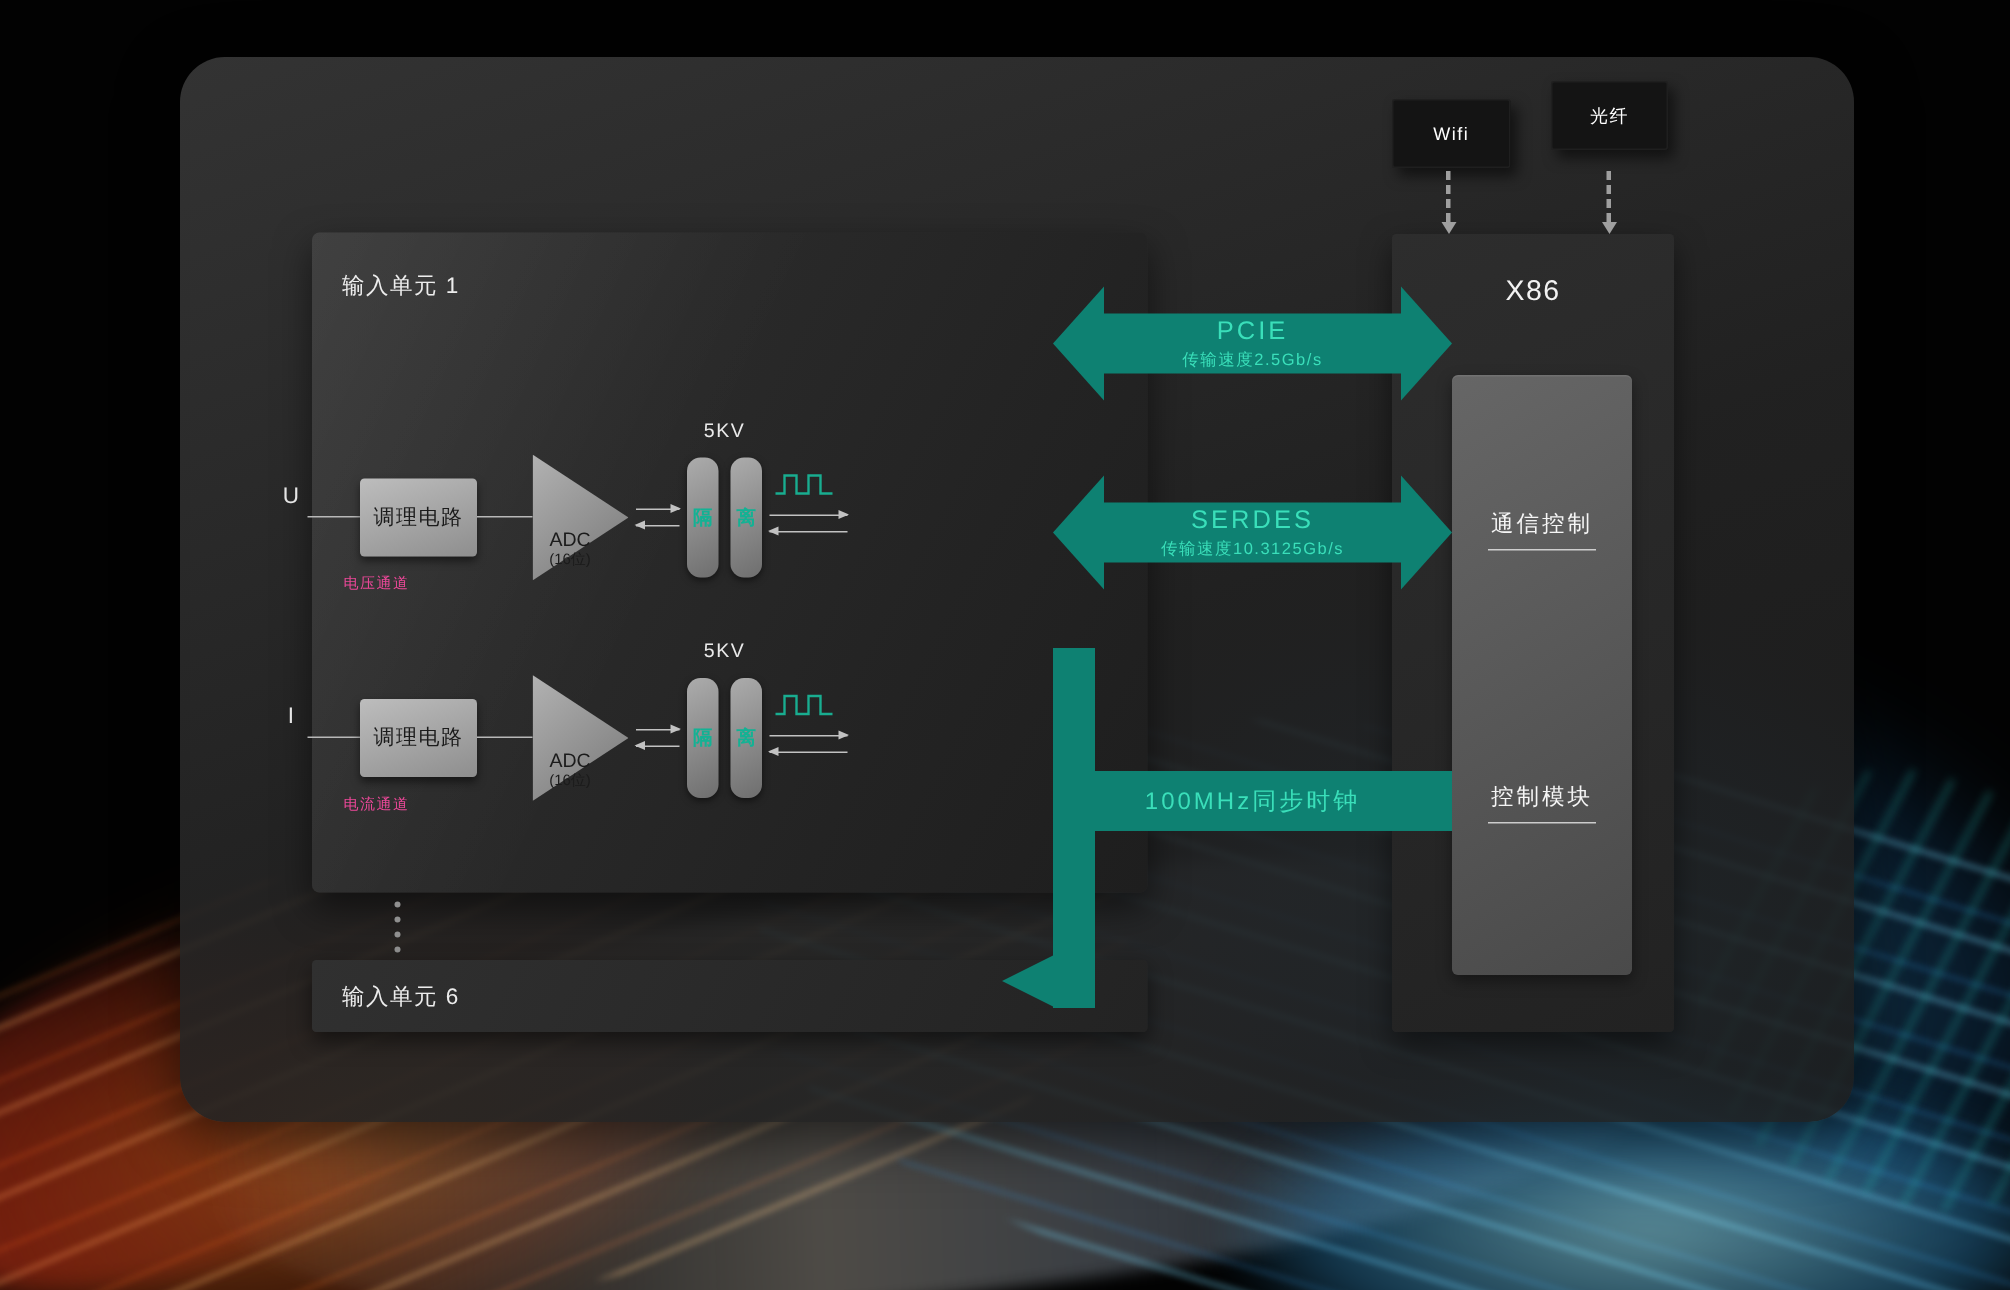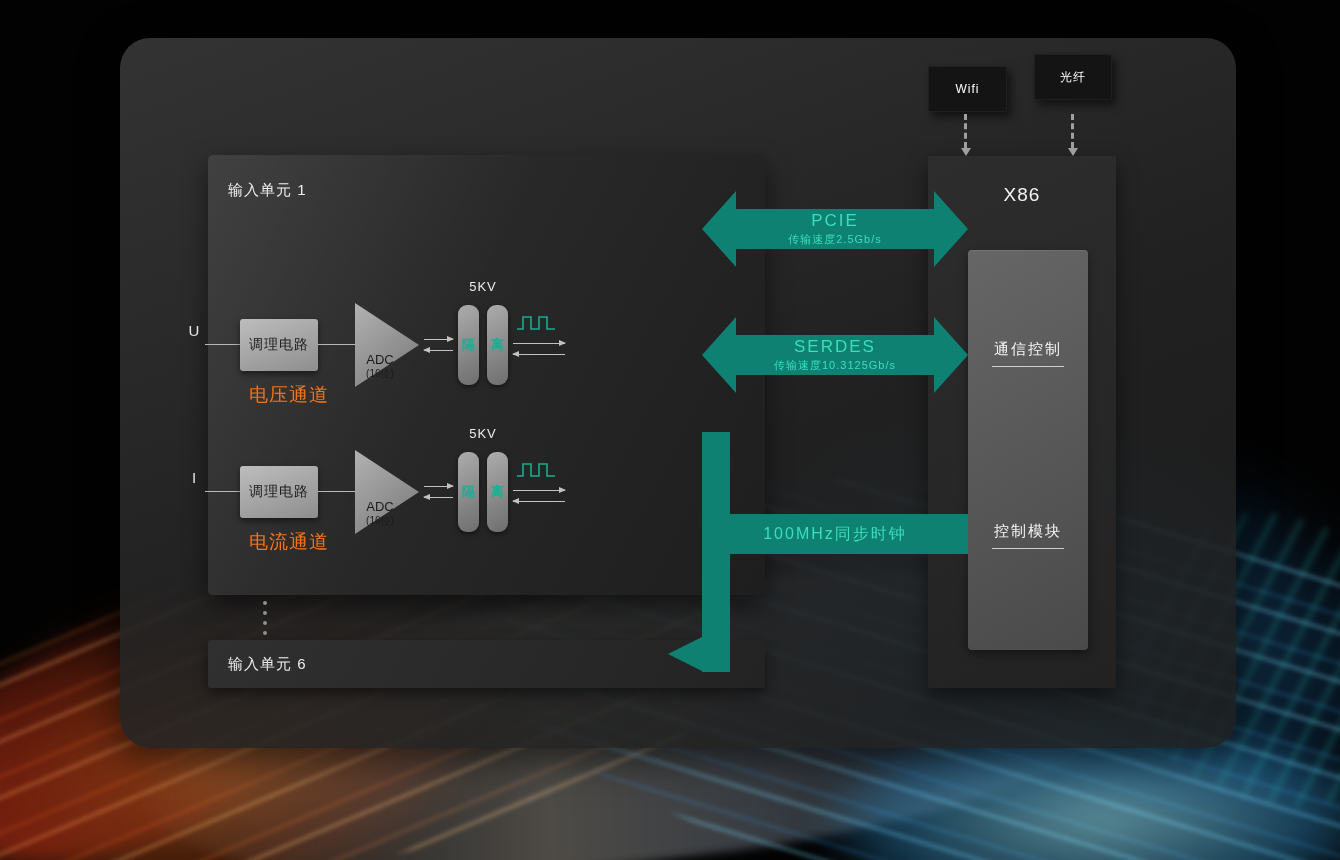--- a/index.html
+++ b/index.html
@@ -94,21 +94,21 @@
   .ar::after{content:"";position:absolute;top:0;width:0;height:0;border-top:3.5px solid transparent;border-bottom:3.5px solid transparent;}
   .ar.right::after{right:0;border-left:7px solid #c2c2c2;}
   .ar.left::after{left:0;border-right:7px solid #c2c2c2;}
   .kv-label{position:absolute;z-index:4;color:#eaeaea;font-size:13px;text-align:center;letter-spacing:1px;}
   .iso{position:absolute;z-index:4;width:50px;height:80px;}
   .iso-bar{position:absolute;top:0;width:21px;height:80px;border-radius:9px;
     background:linear-gradient(150deg,#acacac,#6e6e6e);display:flex;align-items:center;justify-content:center;
     color:#13b294;font-size:13px;font-weight:bold;box-shadow:0 2px 5px rgba(0,0,0,.5);}
   .iso-bar.b1{left:0;} .iso-bar.b2{left:29px;}
   .wave{position:absolute;z-index:4;}
-  .chan-label{position:absolute;z-index:4;color:#f97316;font-size:19px;text-align:right;letter-spacing:1px;}
+  .chan-label{position:absolute;z-index:4;color:#ec4899;font-size:10px;text-align:left;letter-spacing:1px;}
 
   
   .bus{position:absolute;z-index:5;width:266px;height:76px;}
   .bus .head{position:absolute;top:0;width:0;height:0;border-top:38px solid transparent;border-bottom:38px solid transparent;}
   .bus .head.l{left:0;border-right:34px solid var(--teal);}
   .bus .head.r{right:0;border-left:34px solid var(--teal);}
   .bus .bar{position:absolute;left:32px;right:32px;top:18px;bottom:18px;background:var(--teal);
     display:flex;flex-direction:column;align-items:center;justify-content:center;gap:1px;}
   .bus-name{color:var(--teal-bright);font-size:17px;letter-spacing:2px;}
   .bus-speed{color:var(--teal-bright);font-size:11px;letter-spacing:1px;}

